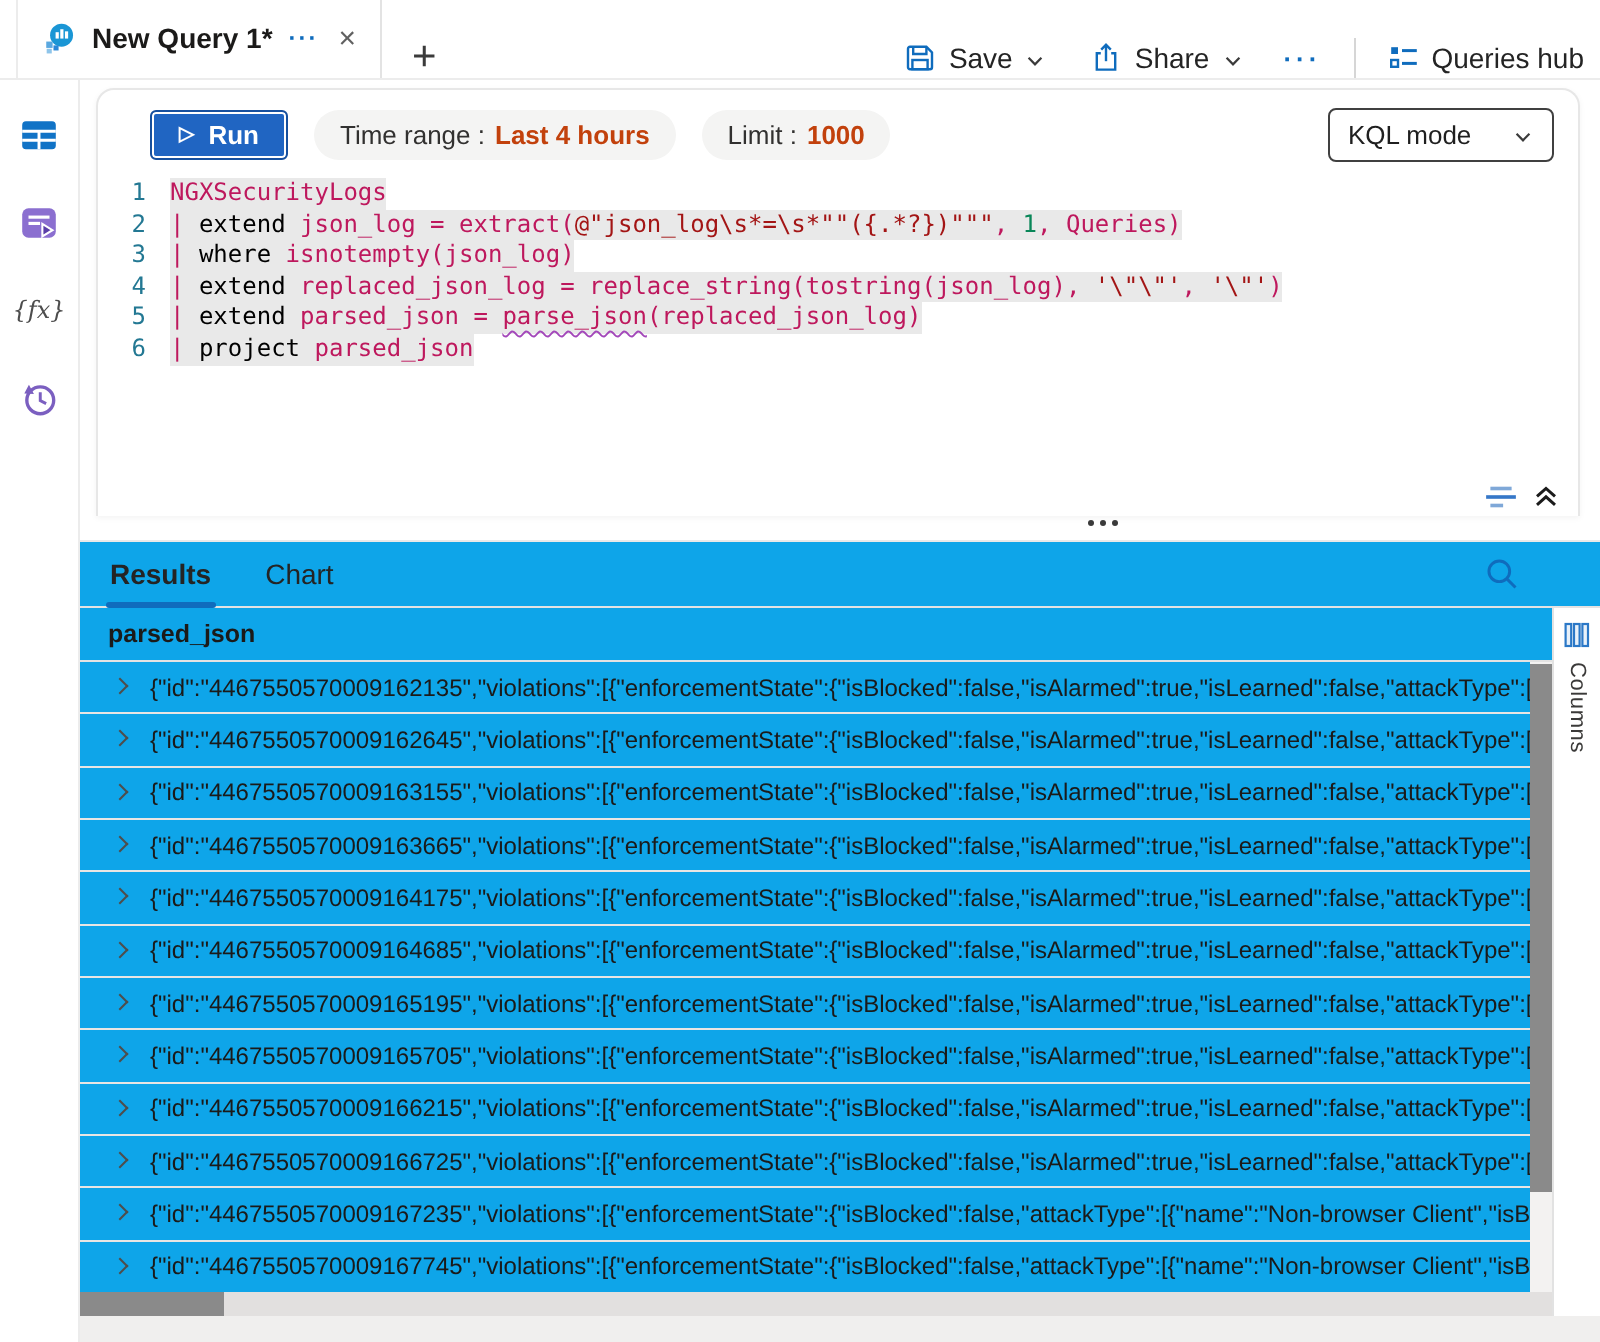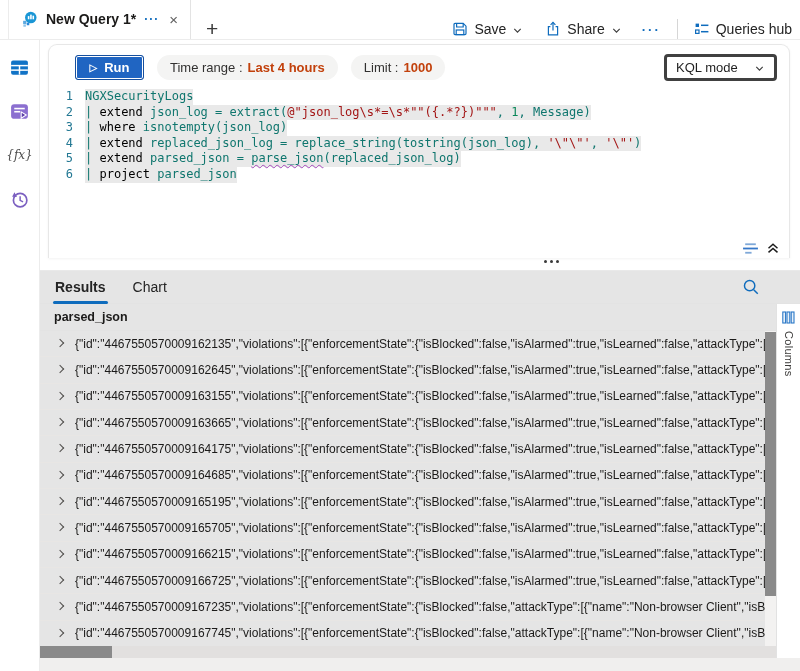--- a/index.html
+++ b/index.html
@@ -24,41 +24,41 @@
   .rail-item{width:24px;height:24px;display:flex;align-items:center;justify-content:center;cursor:pointer;}
   .fx-glyph{font-family:"DejaVu Serif",serif;font-style:italic;font-size:12px;color:#4d4d4d;white-space:nowrap;}
 
   
   .query-card{position:absolute;left:48px;top:44px;width:742px;height:214px;background:#fff;border:1px solid #e7e7e7;border-bottom:none;border-radius:9px 9px 0 0;box-shadow:0 1px 3px rgba(0,0,0,.05);z-index:1;}
   .toolbar{display:flex;align-items:center;gap:13px;padding:9px 12px 0 26px;}
   .run-btn{display:flex;align-items:center;justify-content:center;gap:7px;width:69px;height:25px;background:#2065c2;border:1px solid #17509e;border-radius:3px;box-shadow:inset 0 0 0 1px #fff;color:#fff;font-size:13px;font-weight:600;cursor:pointer;font-family:"Liberation Sans",sans-serif;}
   .run-glyph{font-size:10px;line-height:1;}
   .pill{display:flex;align-items:center;gap:5px;height:25px;padding:0 13px;border-radius:13px;background:#f4f4f3;border:none;font-size:13px;color:#323130;cursor:pointer;font-family:"Liberation Sans",sans-serif;white-space:nowrap;}
   .pill b{color:#c2410c;}
-  .mode-select{margin-left:auto;display:flex;align-items:center;justify-content:space-between;width:113px;height:27px;border:3px solid #404040;border-radius:4px;padding:0 9px;font-size:13px;color:#1f1f1f;cursor:pointer;background:#fff;}
+  .mode-select{margin-left:auto;display:flex;align-items:center;justify-content:space-between;width:113px;height:27px;border:1px solid #404040;border-radius:4px;padding:0 9px;font-size:13px;color:#1f1f1f;cursor:pointer;background:#fff;}
 
   
   .editor{margin-top:8px;font-family:"DejaVu Sans Mono","Liberation Mono",monospace;font-size:12px;line-height:15.6px;}
   .code-line{display:flex;}
   .gutter{width:24px;text-align:right;color:#237893;margin-right:12px;flex:none;}
   .code-text{background:#e9e9e9;white-space:pre;color:#201f1e;}
-  .tk-plain{color:#0f766e;}
+  .tk-plain{color:#be185d;}
   .tk-kw{color:#000000;}
   .tk-str{color:#a31515;}
   .tk-num{color:#098658;}
   .tk-squiggle{text-decoration:underline wavy #a347ba;text-decoration-thickness:1px;text-underline-offset:2px;}
 
   .card-foot{position:absolute;right:9px;bottom:3px;display:flex;align-items:center;gap:7px;}
   .foot-icon{cursor:pointer;display:flex;}
 
   .splitter{position:absolute;left:544px;top:260px;display:flex;gap:3px;cursor:row-resize;z-index:4;}
   .splitter i{width:3px;height:3px;border-radius:50%;background:#3a3a3a;}
 
   
-  .results{position:absolute;left:40px;top:270px;width:760px;height:388px;border-top:1px solid #e9e9e9;background:#e5e5e5;}
+  .results{position:absolute;left:40px;top:270px;width:760px;height:388px;border-top:1px solid #e9e9e9;background:#0ea5e9;}
   .rtabs{position:relative;height:33px;display:flex;align-items:center;padding-left:15px;gap:27px;border-bottom:1px solid #e3e3e3;}
   .rtab{height:33px;display:flex;align-items:center;font-size:14px;color:#242424;cursor:pointer;position:relative;}
   .rtab.active{font-weight:700;}
   .rtab.active::after{content:"";position:absolute;left:-2px;right:-2px;bottom:0;height:3px;background:#0f6cbd;border-radius:2px;}
   .search-btn{position:absolute;right:40px;top:7px;cursor:pointer;display:flex;}
 
   .grid-header{height:27px;display:flex;align-items:center;padding-left:14px;font-size:12.5px;font-weight:700;color:#1b1a19;border-bottom:1px solid #e3e3e3;margin-right:24px;}
   .grid-body{position:absolute;left:0;top:60px;right:35px;bottom:12px;overflow:hidden;}
   .grid-row{height:26.33px;display:flex;align-items:center;padding-left:17px;gap:12px;border-bottom:1px solid #e8e6e4;cursor:pointer;overflow:hidden;}
   .row-chevron{flex:none;width:6px;height:6px;border-top:1.4px solid #4f4d4b;border-right:1.4px solid #4f4d4b;transform:rotate(45deg);margin-top:-1px;}
@@ -205,21 +205,21 @@
     </div>
 
     <div class="editor">
       <div>
           <div class="code-line">
             <span class="gutter">1</span>
             <span class="code-text"><span class="tk-plain">NGXSecurityLogs</span></span>
           </div>
           <div class="code-line">
             <span class="gutter">2</span>
-            <span class="code-text"><span class="tk-plain">| </span><span class="tk-kw">extend</span><span class="tk-plain"> json_log = extract(</span><span class="tk-str">@"json_log\s*=\s*""({.*?})"""</span><span class="tk-plain">, </span><span class="tk-num">1</span><span class="tk-plain">, Message)</span></span>
+            <span class="code-text"><span class="tk-plain">| </span><span class="tk-kw">extend</span><span class="tk-plain"> json_log = extract(</span><span class="tk-str">@"json_log\s*=\s*""({.*?})"""</span><span class="tk-plain">, </span><span class="tk-num">1</span><span class="tk-plain">, Queries)</span></span>
           </div>
           <div class="code-line">
             <span class="gutter">3</span>
             <span class="code-text"><span class="tk-plain">| </span><span class="tk-kw">where</span><span class="tk-plain"> isnotempty(json_log)</span></span>
           </div>
           <div class="code-line">
             <span class="gutter">4</span>
             <span class="code-text"><span class="tk-plain">| </span><span class="tk-kw">extend</span><span class="tk-plain"> replaced_json_log = replace_string(tostring(json_log), </span><span class="tk-str">'\"\"'</span><span class="tk-plain">, </span><span class="tk-str">'\"'</span><span class="tk-plain">)</span></span>
           </div>
           <div class="code-line">

